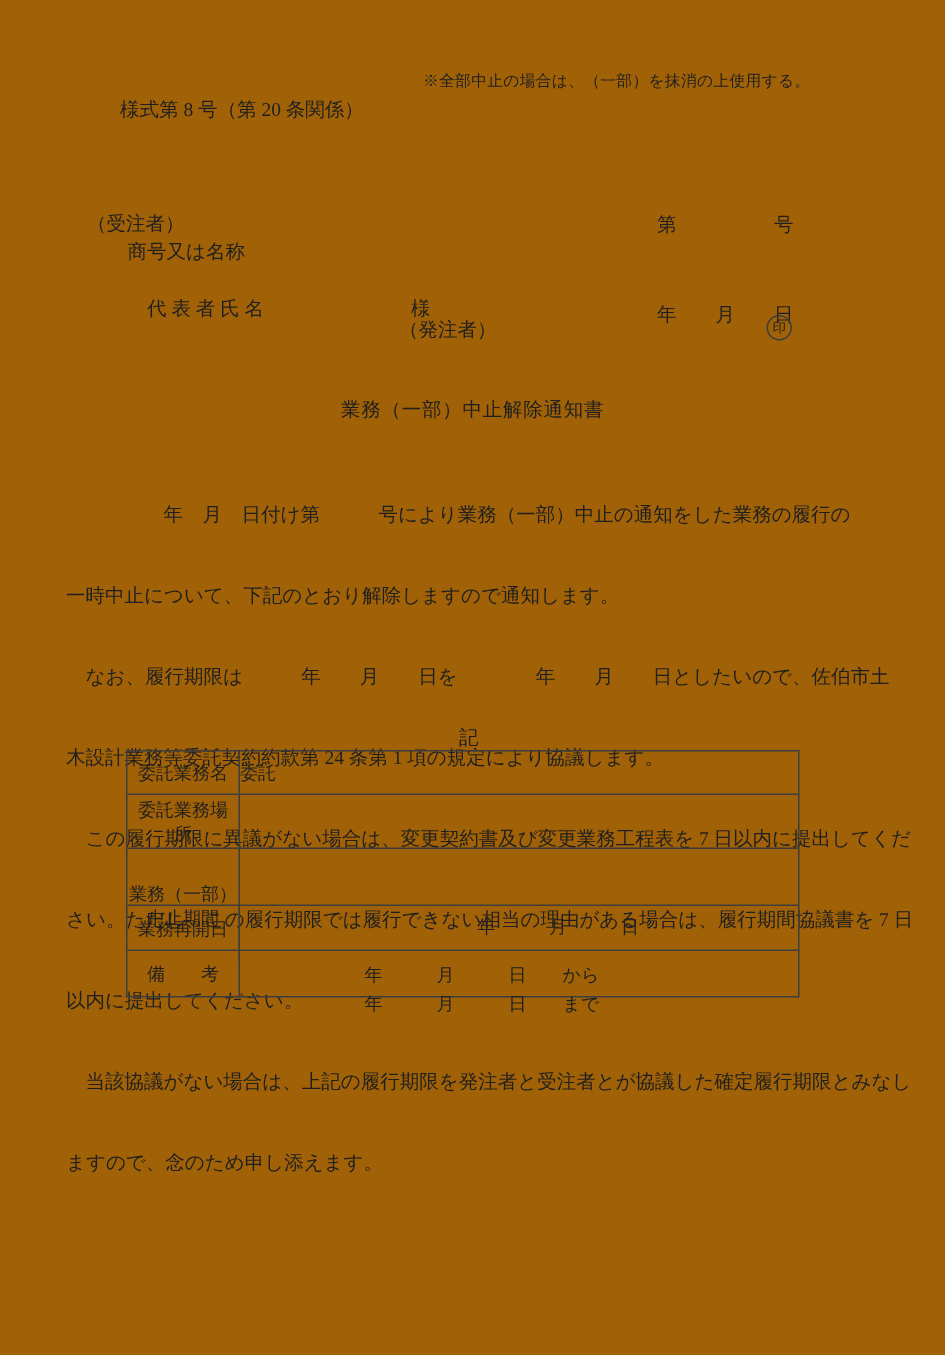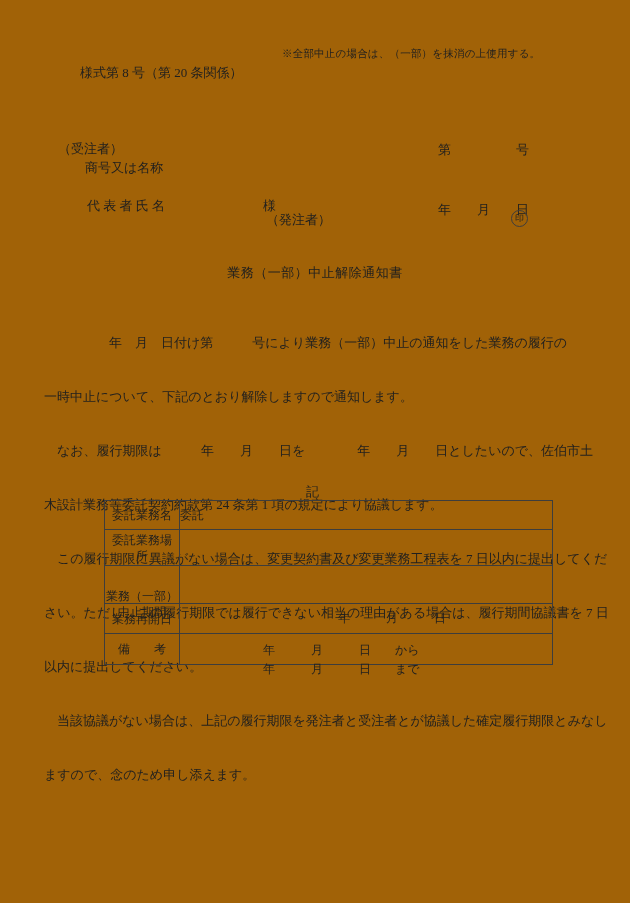--- a/index.html
+++ b/index.html
@@ -15,36 +15,36 @@
     background:#a16207;
     overflow:hidden;
     font-size:13px;
   }
   .abs{position:absolute;white-space:pre;}
   .top-note{left:282px;top:47px;font-size:10.5px;letter-spacing:0.2px;}
   .form-number{left:44px;top:64px;margin-left:36px;}
   .doc-num{left:438px;top:100px;line-height:20px;}
   .recipient-label{left:58px;top:140px;}
   .recipient-company{left:85px;top:159px;}
-  .recipient-rep{left:74px;top:181px;}
+  .recipient-rep{left:85px;top:181px;}
   .honorific{margin-left:98px;}
   .issuer-label{left:266px;top:211px;}
   .seal{
     left:511px;top:210px;
     width:15px;height:15px;
     border:1px solid #3d3d3d;border-radius:50%;
     font-size:9px;line-height:15px;text-align:center;
     white-space:normal;
   }
   .doc-title{left:0;top:264px;width:630px;text-align:center;letter-spacing:0.5px;font-family:Liberation Mono, monospace;}
   .body-block{left:44px;top:298px;line-height:18px;}
   .body-block div{white-space:pre;}
   .table-caption{left:88px;top:483px;width:449px;text-align:center;}
   .notice-table{
-    position:absolute;left:104px;top:500px;width:449px;
+    position:absolute;left:84px;top:500px;width:449px;
     border:1px solid #3d3d3d;
     font-size:12px;
     box-sizing:border-box;
   }
   .trow{display:flex;box-sizing:border-box;}
   .trow + .trow{border-top:1px solid #3d3d3d;}
   .tlabel{
     width:75px;flex:0 0 75px;
     border-right:1px solid #3d3d3d;
     display:flex;flex-direction:column;justify-content:center;align-items:center;

